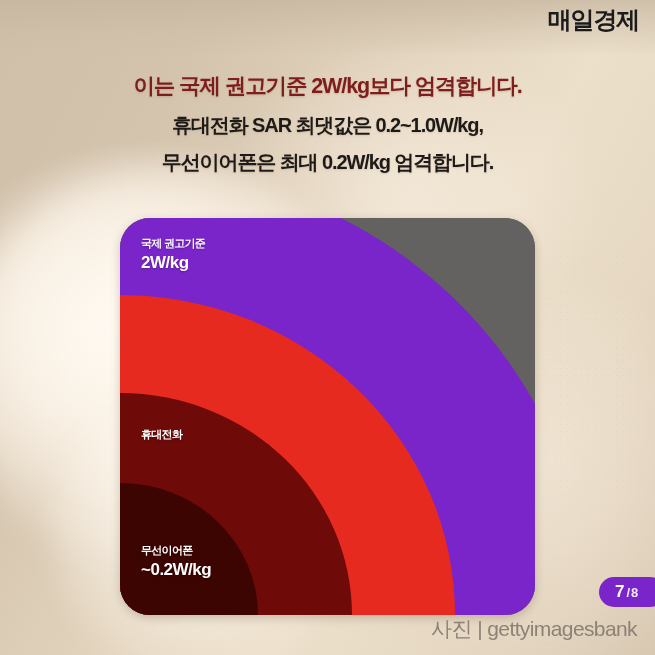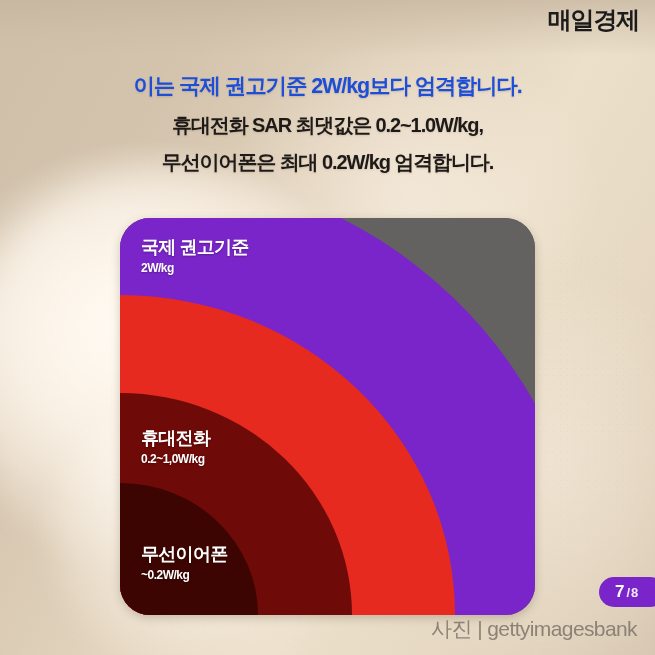--- a/index.html
+++ b/index.html
@@ -99,21 +99,21 @@
     text-align: center;
   }
   .hl {
     font-size: 20px;
     font-weight: 700;
     letter-spacing: -1.1px;
     line-height: 1.0;
     margin: 0 0 17px 0;
     white-space: nowrap;
   }
-  .hl-1 { color: #1d4ed8; font-size: 21.5px; text-shadow: 0 1px 2px rgba(120,100,80,0.25); }
+  .hl-1 { color: #7f1d1d; font-size: 21.5px; text-shadow: 0 1px 2px rgba(120,100,80,0.25); }
   .hl-2, .hl-3 { color: #1d1a17; font-weight: 700; text-shadow: 0 1px 2px rgba(160,140,118,0.3); }
 
   
   .chart {
     position: absolute;
     left: 120px;
     top: 218px;
     width: 415px;
     height: 397px;
     border-radius: 30px;
@@ -136,28 +136,27 @@
   .arc-label {
     position: absolute;
     left: 21px;
     color: #ffffff;
     line-height: 1.18;
     z-index: 5;
     text-shadow: 0 1px 2px rgba(0,0,0,0.28);
   }
   .arc-label .lbl-name {
     display: block;
-    font-size: 18px;
+    font-size: 11px;
     font-weight: 700;
     letter-spacing: -0.7px;
-    font-family: Liberation Serif, serif;
   }
   .arc-label .lbl-val {
     display: block;
-    font-size: 12px;
+    font-size: 17px;
     font-weight: 700;
     letter-spacing: -0.5px;
     margin-top: 3px;
   }
   .lab-1 { top: 19px; }
   .lab-2 { top: 124px; }
   .lab-3 { top: 210px; }
   .lab-4 { top: 326px; }
 
   
@@ -218,21 +217,20 @@
     <div class="arc arc-2" style="background: rgb(230, 42, 32);"></div>
     <div class="arc arc-3" style="background: rgb(110, 10, 7);"></div>
     <div class="arc arc-4" style="background: rgb(61, 5, 2);"></div>
 
     <div class="arc-label lab-1">
       <span class="lbl-name">국제 권고기준</span>
       <span class="lbl-val">2W/kg</span>
     </div>
     <div class="arc-label lab-3">
       <span class="lbl-name">휴대전화</span>
-      <span class="lbl-val">0.2~1,0W/kg</span>
     </div>
     <div class="arc-label lab-4">
       <span class="lbl-name">무선이어폰</span>
       <span class="lbl-val">~0.2W/kg</span>
     </div>
   </div>
 
   <div class="page-pill">
     <span class="page-cur">7</span>
     <span class="page-sep">/</span>

